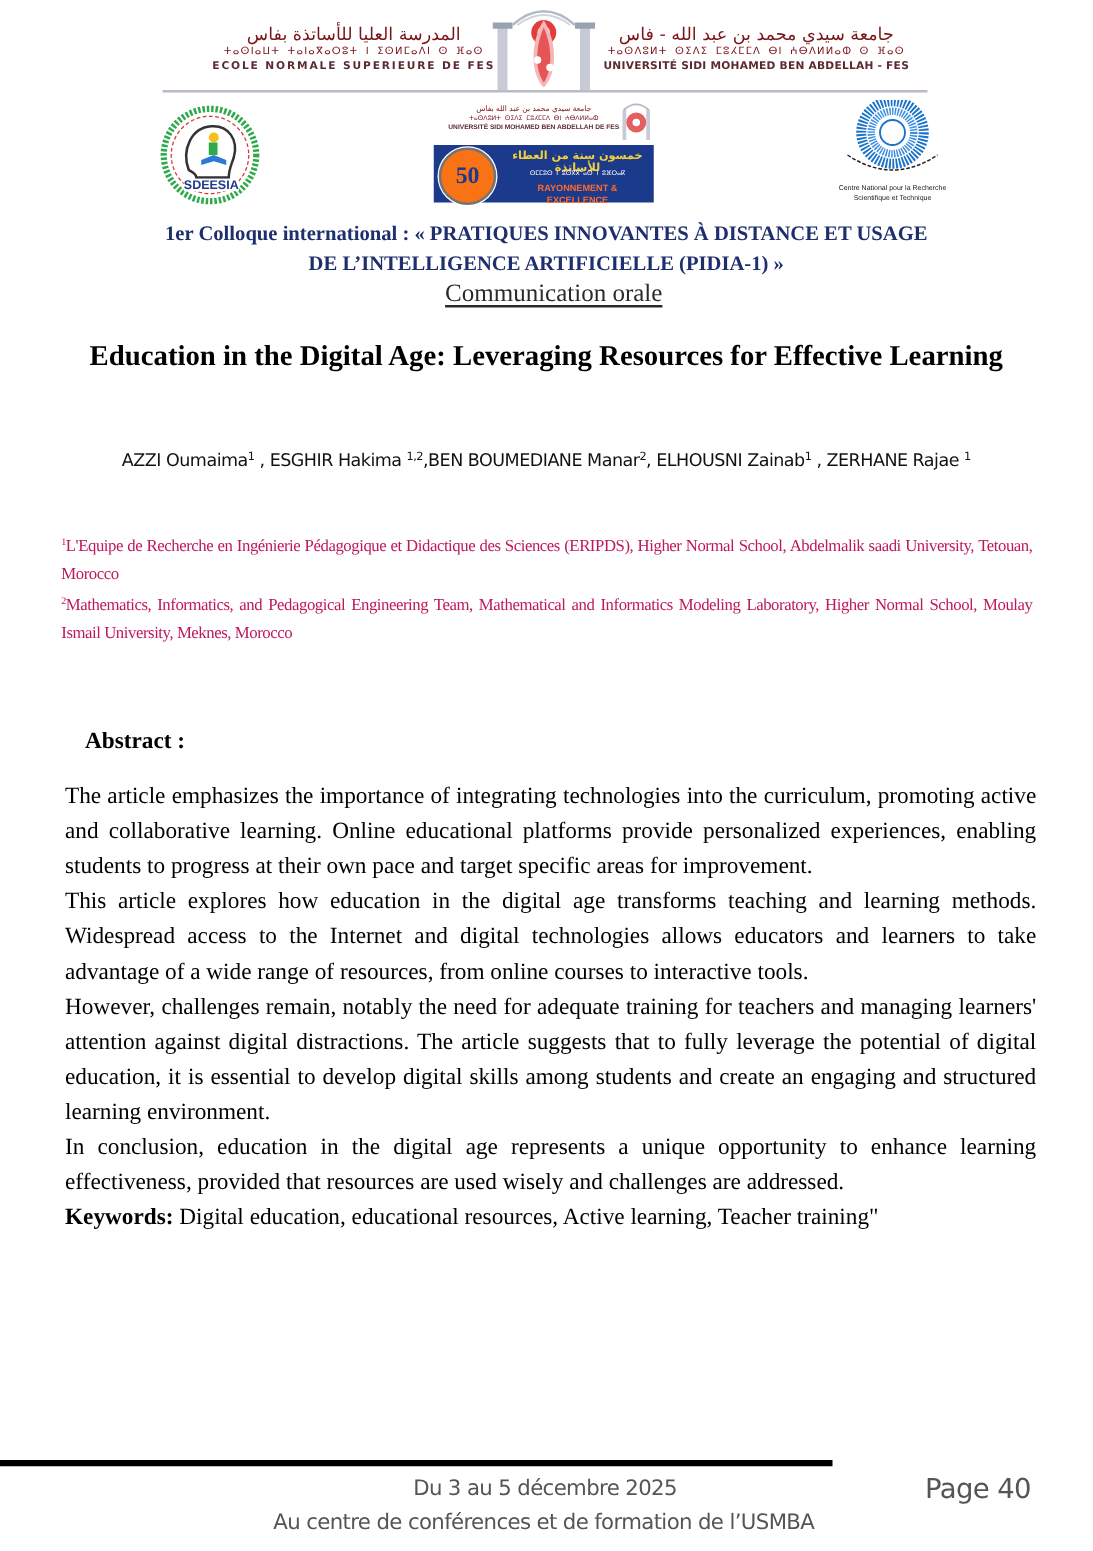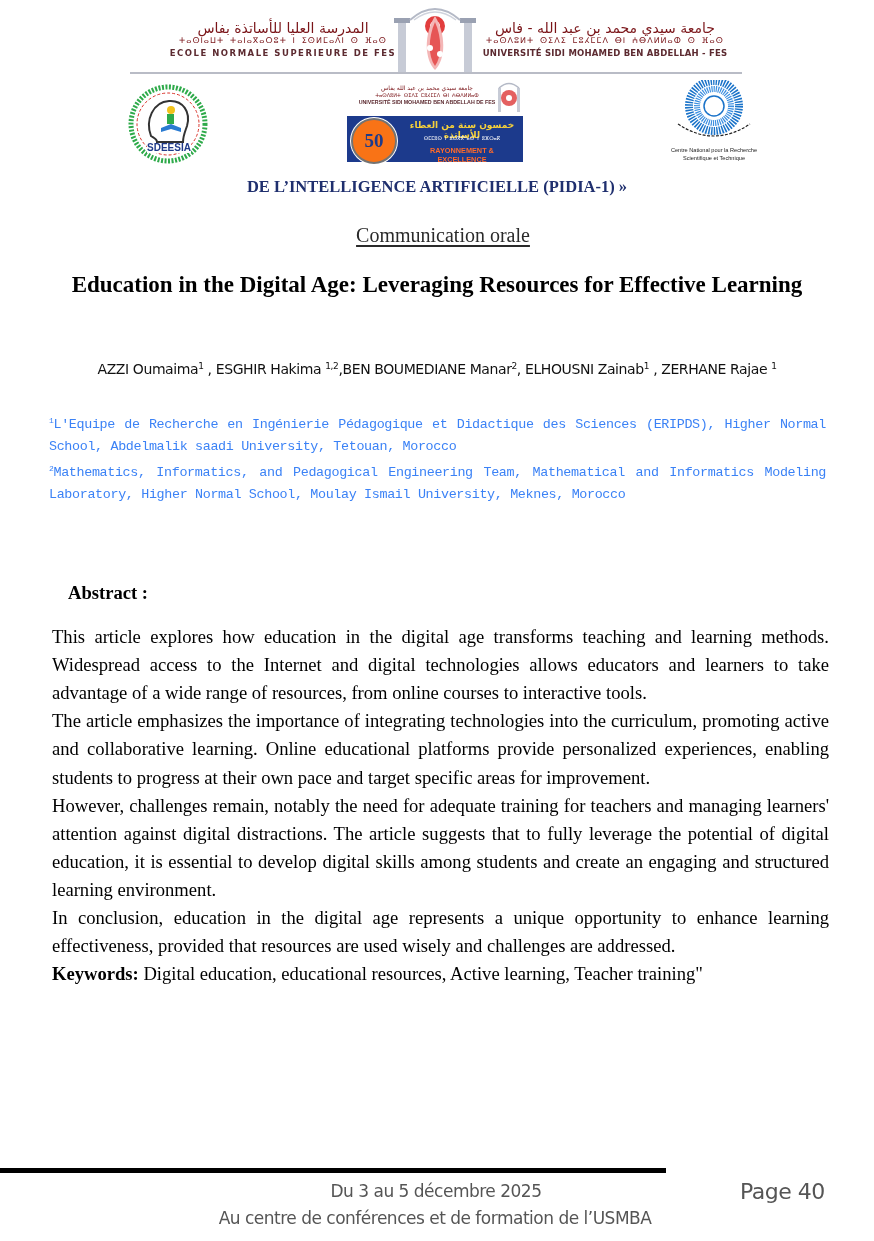--- a/index.html
+++ b/index.html
@@ -37,21 +37,21 @@
   
   .colloque { position: absolute; left: 40px; top: 175px; width: 794px; text-align: center; font-family: "Liberation Serif", serif; font-weight: bold; color: #1f2f6e; font-size: 16.5px; line-height: 24px; }
   .comm { position: absolute; left: 40px; top: 224px; width: 794px; text-align: center; font-size: 20px; color: #2a2a2a; }
   .comm span { text-decoration: underline; text-underline-offset: 3px; margin-left: 12px; }
 
   .article-title { position: absolute; left: 60px; top: 268px; width: 754px; text-align: center; font-weight: bold; font-size: 23px; line-height: 34px; }
 
   .authors { position: absolute; left: 60px; top: 356px; width: 754px; text-align: center; font-family: "DejaVu Sans", sans-serif; font-size: 14px; line-height: 21px; color: #111; letter-spacing: -0.4px; }
   .authors sup { font-size: 9px; vertical-align: 5px; }
 
-  .affils { position: absolute; left: 49px; top: 410px; width: 777px; font-family: Liberation Mono, monospace; font-size: 13.4px; line-height: 22px; color: #3b82f6; text-align: justify; letter-spacing: -0.35px; }
+  .affils { position: absolute; left: 49px; top: 423px; width: 777px; font-family: Liberation Serif, serif; font-size: 13.4px; line-height: 22px; color: #be185d; text-align: justify; letter-spacing: -0.35px; }
   .affils p { margin: 0; text-align-last: left; }
   .affils sup { font-size: 8px; vertical-align: 5px; }
 
   .abstract { position: absolute; left: 52px; top: 563px; width: 777px; font-size: 18.6px; line-height: 28.1px; }
   .abstract .abs-head { font-weight: bold; margin: 16px; }
   .abstract p { margin: 0; text-align: justify; }
   .abstract .kw b { font-weight: bold; }
 
   
   .footer-rule { position: absolute; left: 0; top: 1168px; width: 666px; height: 5px; background: #000; }
@@ -138,41 +138,42 @@
       <circle r="10" fill="#ffffff"></circle>
       <circle r="10" fill="none" stroke="#1a73c9" stroke-width="1.5"></circle>
     </g>
     <path d="M10 44 Q46 68 82 44" fill="none" stroke="#222" stroke-width="1.2" stroke-dasharray="3 1.5"></path>
   </svg>
   <div class="cnrst-caption">Centre National pour la Recherche</div>
   <div class="cnrst-caption">Scientifique et Technique</div>
 </div>
 
 <div class="colloque">
+  <div>1er Colloque international : « PRATIQUES INNOVANTES À DISTANCE ET USAGE</div>
   <div>DE L’INTELLIGENCE ARTIFICIELLE (PIDIA-1) »</div>
 </div>
 <div class="comm">
   <span>Communication orale</span>
 </div>
 
 <div class="article-title">Education in the Digital Age: Leveraging Resources for Effective Learning</div>
 
 <div class="authors">
   <span><span>AZZI Oumaima</span><sup>1</sup><span> , </span></span><span><span>ESGHIR Hakima </span><sup>1,2</sup><span>,</span></span><span><span>BEN BOUMEDIANE Manar</span><sup>2</sup><span>, </span></span><span><span>ELHOUSNI Zainab</span><sup>1</sup><span> , </span></span><span><span>ZERHANE Rajae </span><sup>1</sup></span>
 </div>
 
 <div class="affils">
   <p><sup>1</sup><span>L'Equipe de Recherche en Ingénierie Pédagogique et Didactique des Sciences (ERIPDS), Higher Normal School, Abdelmalik saadi University, Tetouan, Morocco</span></p>
   <p><sup>2</sup><span>Mathematics, Informatics, and Pedagogical Engineering Team, Mathematical and Informatics Modeling Laboratory, Higher Normal School, Moulay Ismail University, Meknes, Morocco</span></p>
 </div>
 
 <div class="abstract">
   <p class="abs-head">Abstract :</p>
+  <p>The article emphasizes the importance of integrating technologies into the curriculum, promoting active and collaborative learning. Online educational platforms provide personalized experiences, enabling students to progress at their own pace and target specific areas for improvement.</p>
   <p>This article explores how education in the digital age transforms teaching and learning methods. Widespread access to the Internet and digital technologies allows educators and learners to take advantage of a wide range of resources, from online courses to interactive tools.</p>
-  <p>The article emphasizes the importance of integrating technologies into the curriculum, promoting active and collaborative learning. Online educational platforms provide personalized experiences, enabling students to progress at their own pace and target specific areas for improvement.</p>
   <p>However, challenges remain, notably the need for adequate training for teachers and managing learners' attention against digital distractions. The article suggests that to fully leverage the potential of digital education, it is essential to develop digital skills among students and create an engaging and structured learning environment.</p>
   <p>In conclusion, education in the digital age represents a unique opportunity to enhance learning effectiveness, provided that resources are used wisely and challenges are addressed.</p>
   <p class="kw"><b>Keywords:</b><span> Digital education, educational resources, Active learning, Teacher training"</span></p>
 </div>
 
 <div class="footer-rule"></div>
 <div class="footer-date">Du 3 au 5 décembre 2025</div>
 <div class="footer-venue">Au centre de conférences et de formation de l’USMBA</div>
 <div class="page-num">Page 40</div>
 

